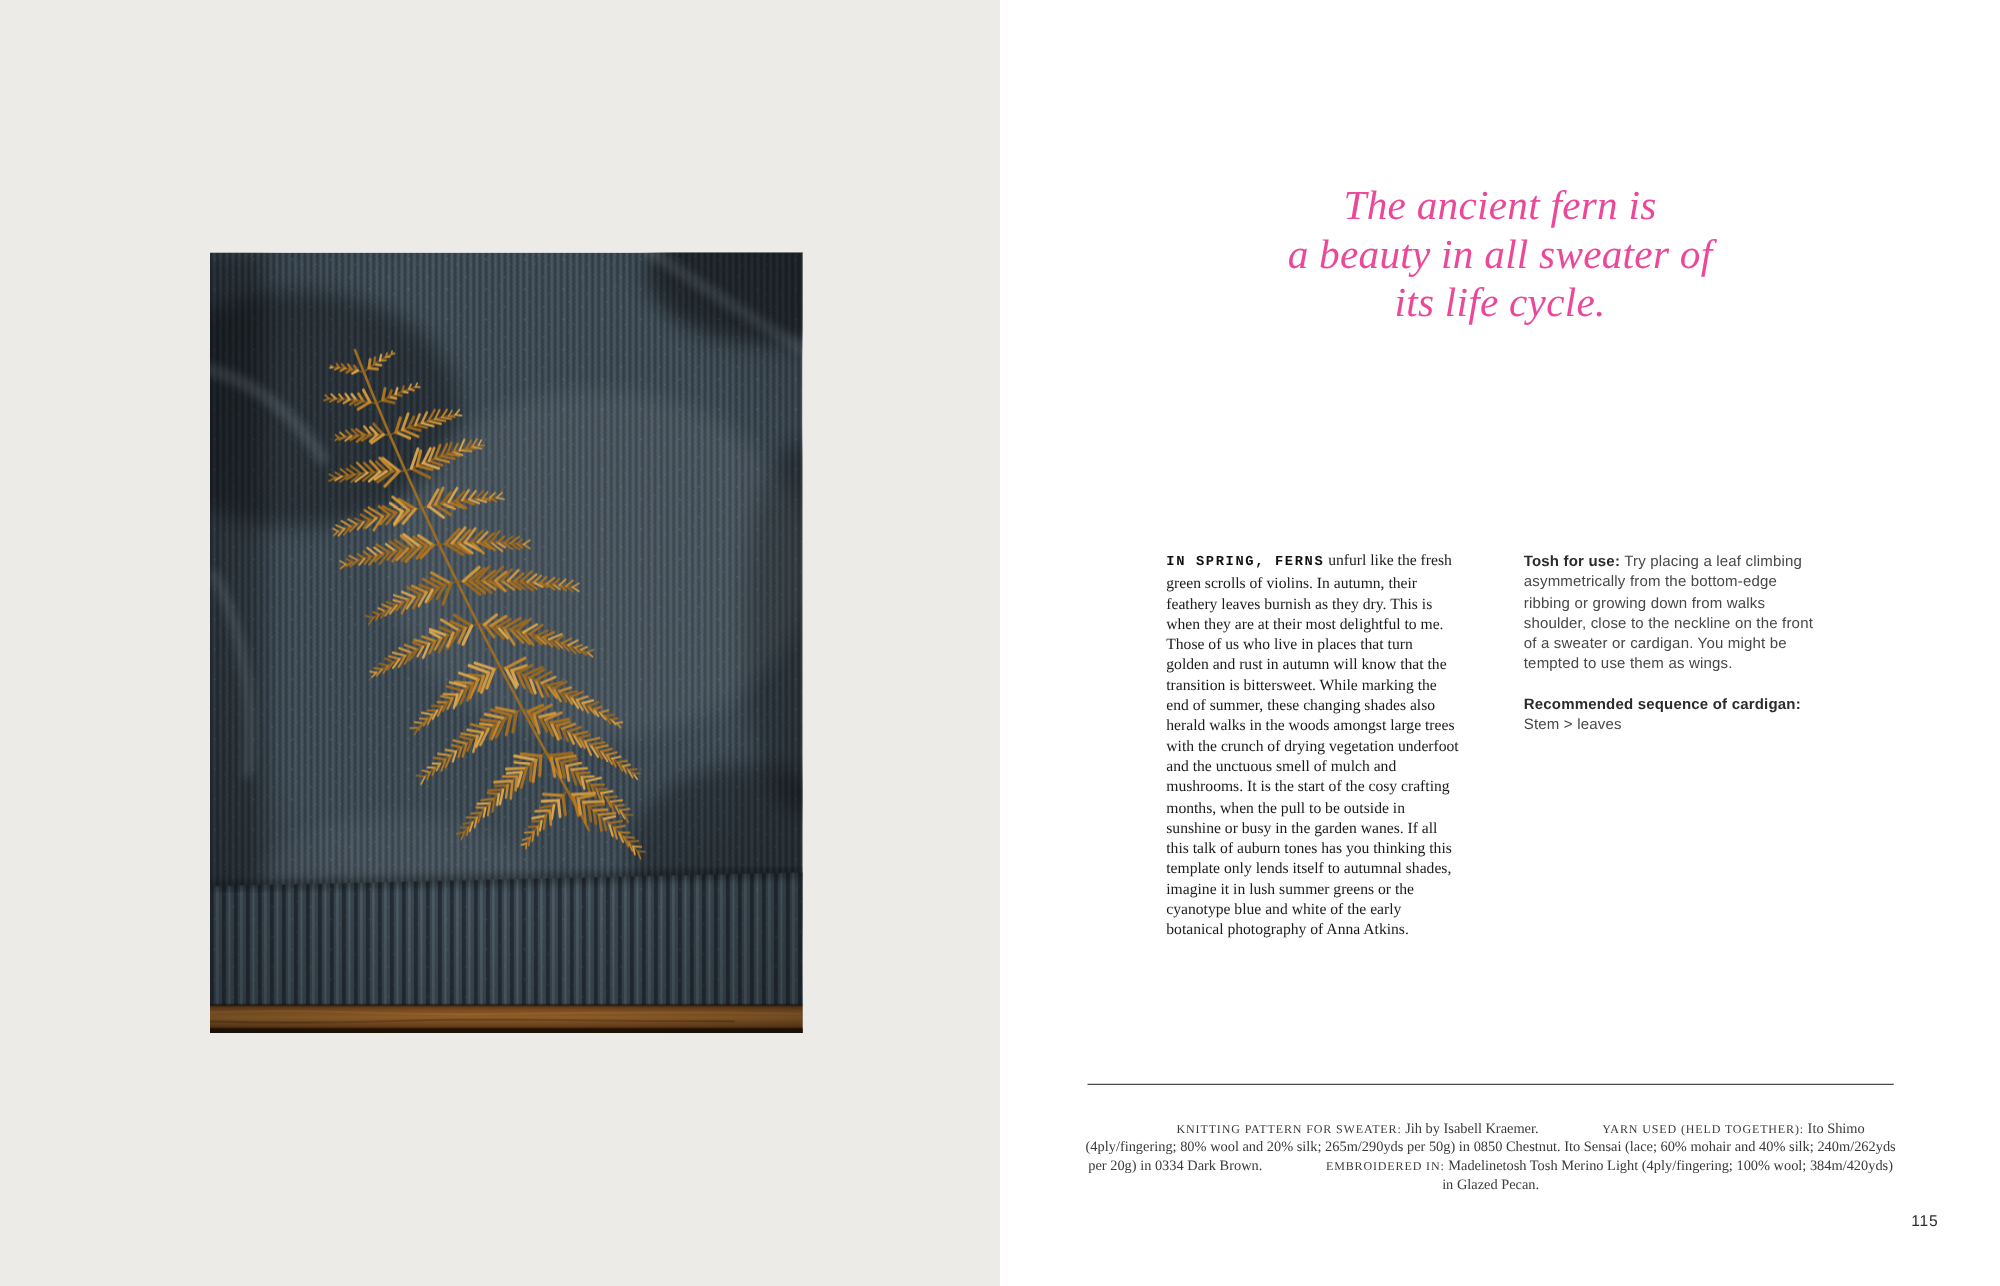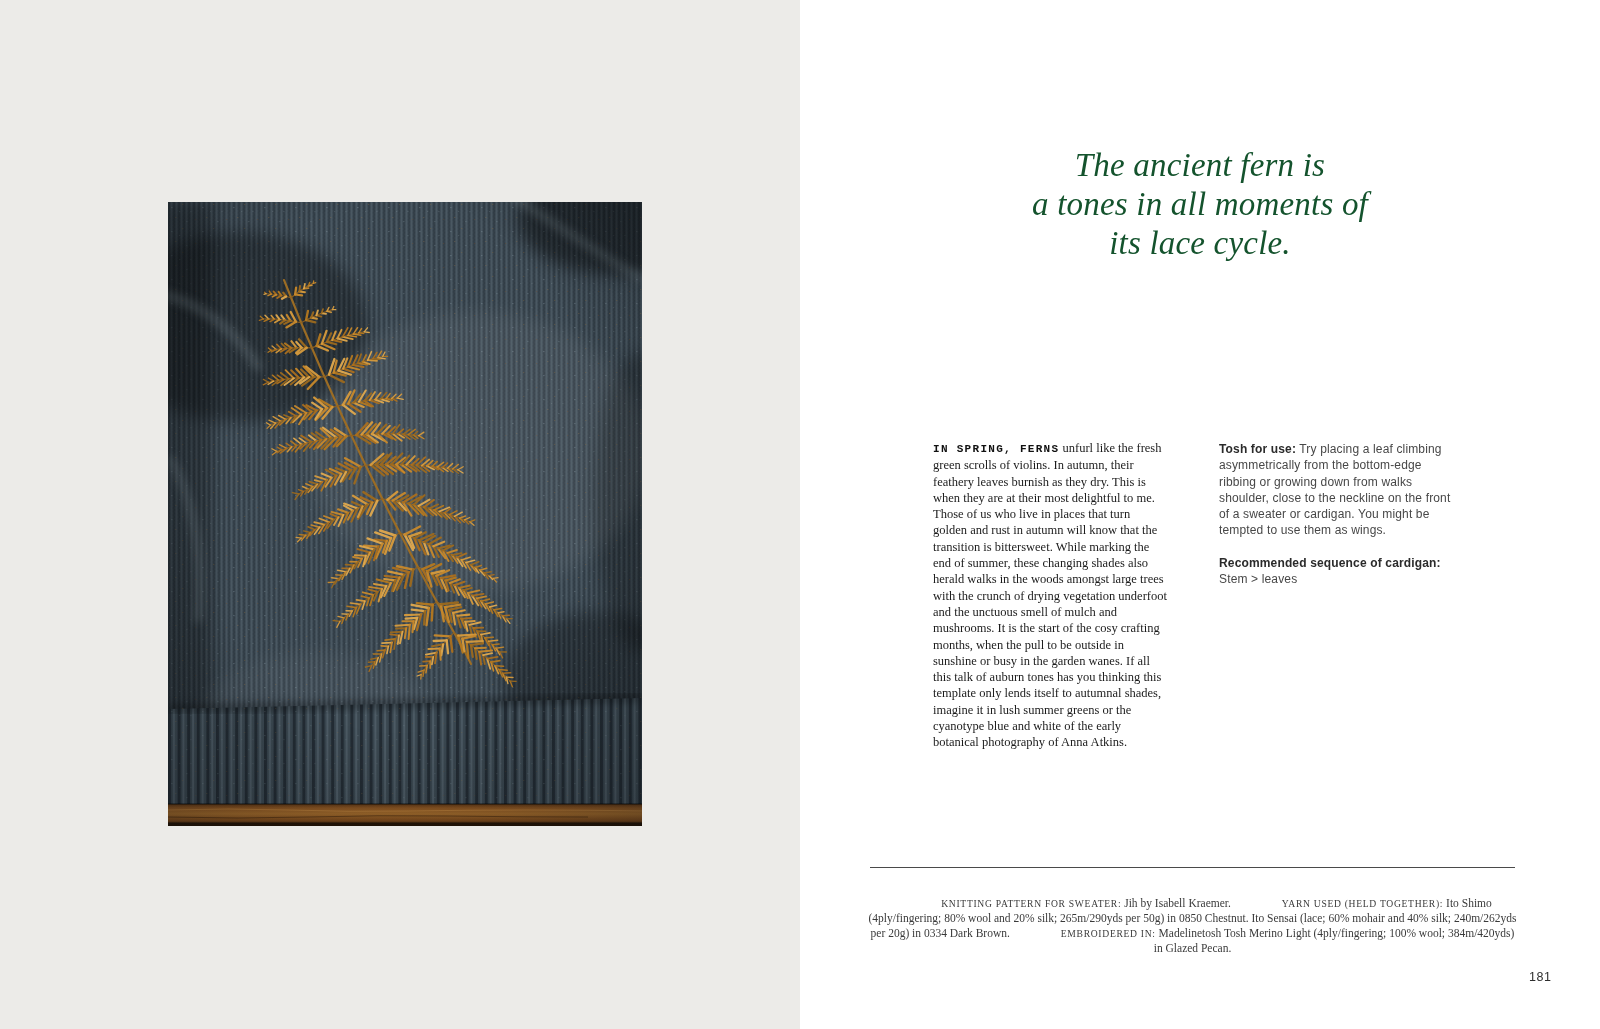--- a/index.html
+++ b/index.html
@@ -15,21 +15,21 @@
   .photo{
     position:absolute;left:168px;top:202px;width:474px;height:624px;margin:0;
     overflow:hidden;
   }
   .photo svg{display:block;}
 
   
   .heading{
     position:absolute;left:0;top:146px;width:800px;margin:0;
     text-align:center;font-style:italic;font-weight:400;
-    font-size:33px;line-height:39px;color:#14532d;
+    font-size:33px;line-height:39px;color:#ec4899;
     font-family:"Liberation Serif",serif;letter-spacing:0.2px;
   }
   .heading span{display:block;}
 
   
   .col-left{
     position:absolute;left:133px;top:440px;width:234px;margin:0;
     font-size:12.5px;line-height:16.3px;color:#1B1B1B;text-align:left;
   }
   .lead{
@@ -803,30 +803,30 @@
 
         <rect x="0" y="0" width="474" height="624" fill="url(#vig)"></rect>
       </svg>
     </figure>
   </section>
 
   <section class="page page-right">
 
     <h1 class="heading">
       <span>The ancient fern is</span>
-      <span>a tones in all moments of</span>
-      <span>its lace cycle.</span>
+      <span>a beauty in all sweater of</span>
+      <span>its life cycle.</span>
     </h1>
 
     <p class="col-left"><span class="lead">IN SPRING, FERNS</span><span> unfurl like the fresh green scrolls of violins. In autumn, their feathery leaves burnish as they dry. This is when they are at their most delightful to me. Those of us who live in places that turn golden and rust in autumn will know that the transition is bittersweet. While marking the end of summer, these changing shades also herald walks in the woods amongst large trees with the crunch of drying vegetation underfoot and the unctuous smell of mulch and mushrooms. It is the start of the cosy crafting months, when the pull to be outside in sunshine or busy in the garden wanes. If all this talk of auburn tones has you thinking this template only lends itself to autumnal shades, imagine it in lush summer greens or the cyanotype blue and white of the early botanical photography of Anna Atkins.</span></p>
 
     <div class="col-right">
       <p><strong>Tosh for use:</strong><span> Try placing a leaf climbing asymmetrically from the bottom-edge ribbing or growing down from walks shoulder, close to the neckline on the front of a sweater or cardigan. You might be tempted to use them as wings.</span></p>
       <p class="seq"><strong>Recommended sequence of cardigan:</strong><span>Stem &gt; leaves</span></p>
     </div>
 
     <hr class="rule">
 
     <p class="colophon" id="colophon"><span class="sc">KNITTING PATTERN FOR SWEATER:</span><span> Jih by Isabell Kraemer.  </span><span class="sc">YARN USED (HELD TOGETHER):</span><span> Ito Shimo (4ply/fingering; 80% wool and 20% silk; 265m/290yds per 50g) in 0850 Chestnut. Ito Sensai (lace; 60% mohair and 40% silk; 240m/262yds per 20g) in 0334 Dark Brown. </span><span class="sc">EMBROIDERED IN:</span><span> Madelinetosh Tosh Merino Light (4ply/fingering; 100% wool; 384m/420yds) in Glazed Pecan.</span></p>
 
-    <div class="pageno">181</div>
+    <div class="pageno">115</div>
   </section>
 </div>
 
 </body></html>

